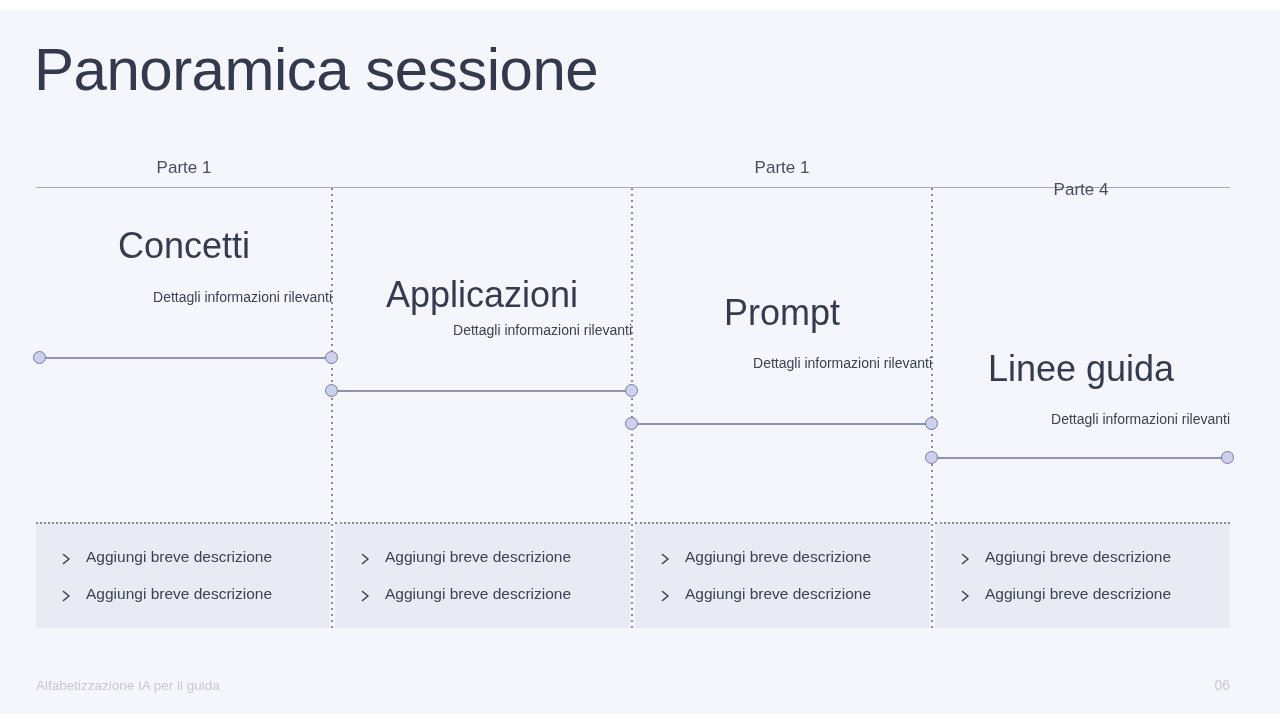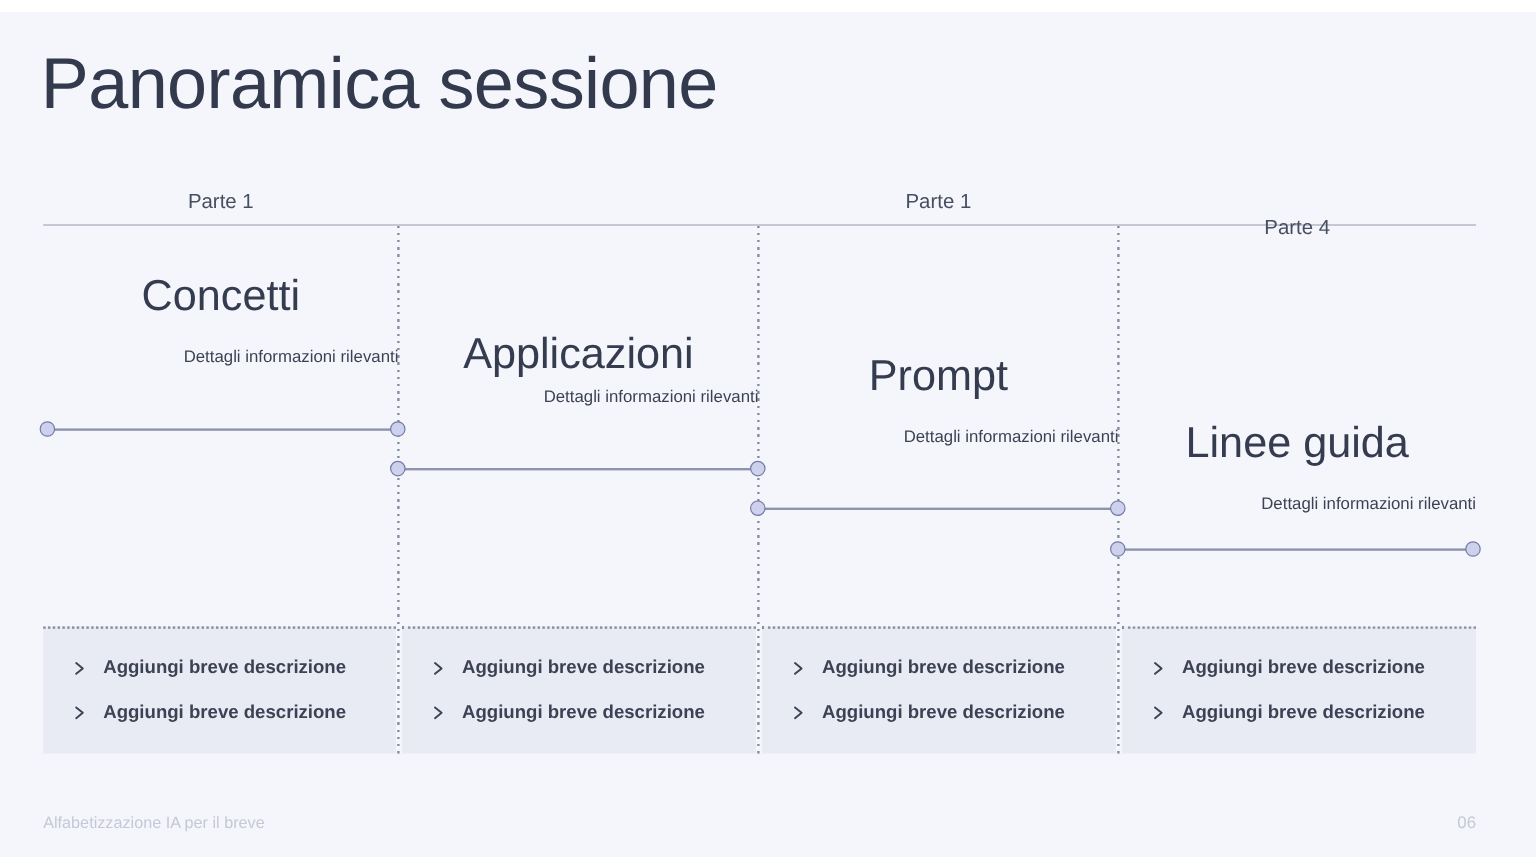--- a/index.html
+++ b/index.html
@@ -62,21 +62,21 @@
     background:var(--panel-bg,#e9ebf4);
     border-top:2px dotted var(--rule-dotted,#878da0);
     display:flex;flex-direction:column;justify-content:flex-start;
     padding:25px 0 0 24px;gap:21px;
   }
   .px0{left:36px;width:294px;}
   .px1{left:335px;width:295px;}
   .px2{left:635px;width:295px;}
   .px3{left:935px;width:295px;}
 
-  .panel-item{display:flex;align-items:center;gap:14px;height:16px;font-weight:bold;}
+  .panel-item{display:flex;align-items:flex-end;gap:14px;height:16px;}
   .chev{flex:0 0 auto;display:block;}
   .item-text{
     font-size:15.5px;line-height:16px;color:var(--body-text,#3c4254);white-space:nowrap;
   }
 
   .footer-left{
     position:absolute;left:36px;top:678px;z-index:2;
     font-size:13.5px;color:var(--footer-text,#c5c8d6);
   }
   .footer-page{
@@ -179,15 +179,15 @@
       <span class="item-text">Aggiungi breve descrizione</span>
     </div>
     <div class="panel-item">
       <svg class="chev" width="12" height="12" viewBox="0 0 12 12">
           <polyline points="3.5,1.5 9,6 3.5,10.5" fill="none" stroke="#3c4254" stroke-width="1.6" stroke-linecap="round" stroke-linejoin="round"></polyline>
         </svg>
       <span class="item-text">Aggiungi breve descrizione</span>
     </div>
   </div>
 
-  <div class="footer-left">Alfabetizzazione IA per il breve</div>
+  <div class="footer-left">Alfabetizzazione IA per il guida</div>
   <div class="footer-page">06</div>
 </div>
 
 </body></html>

